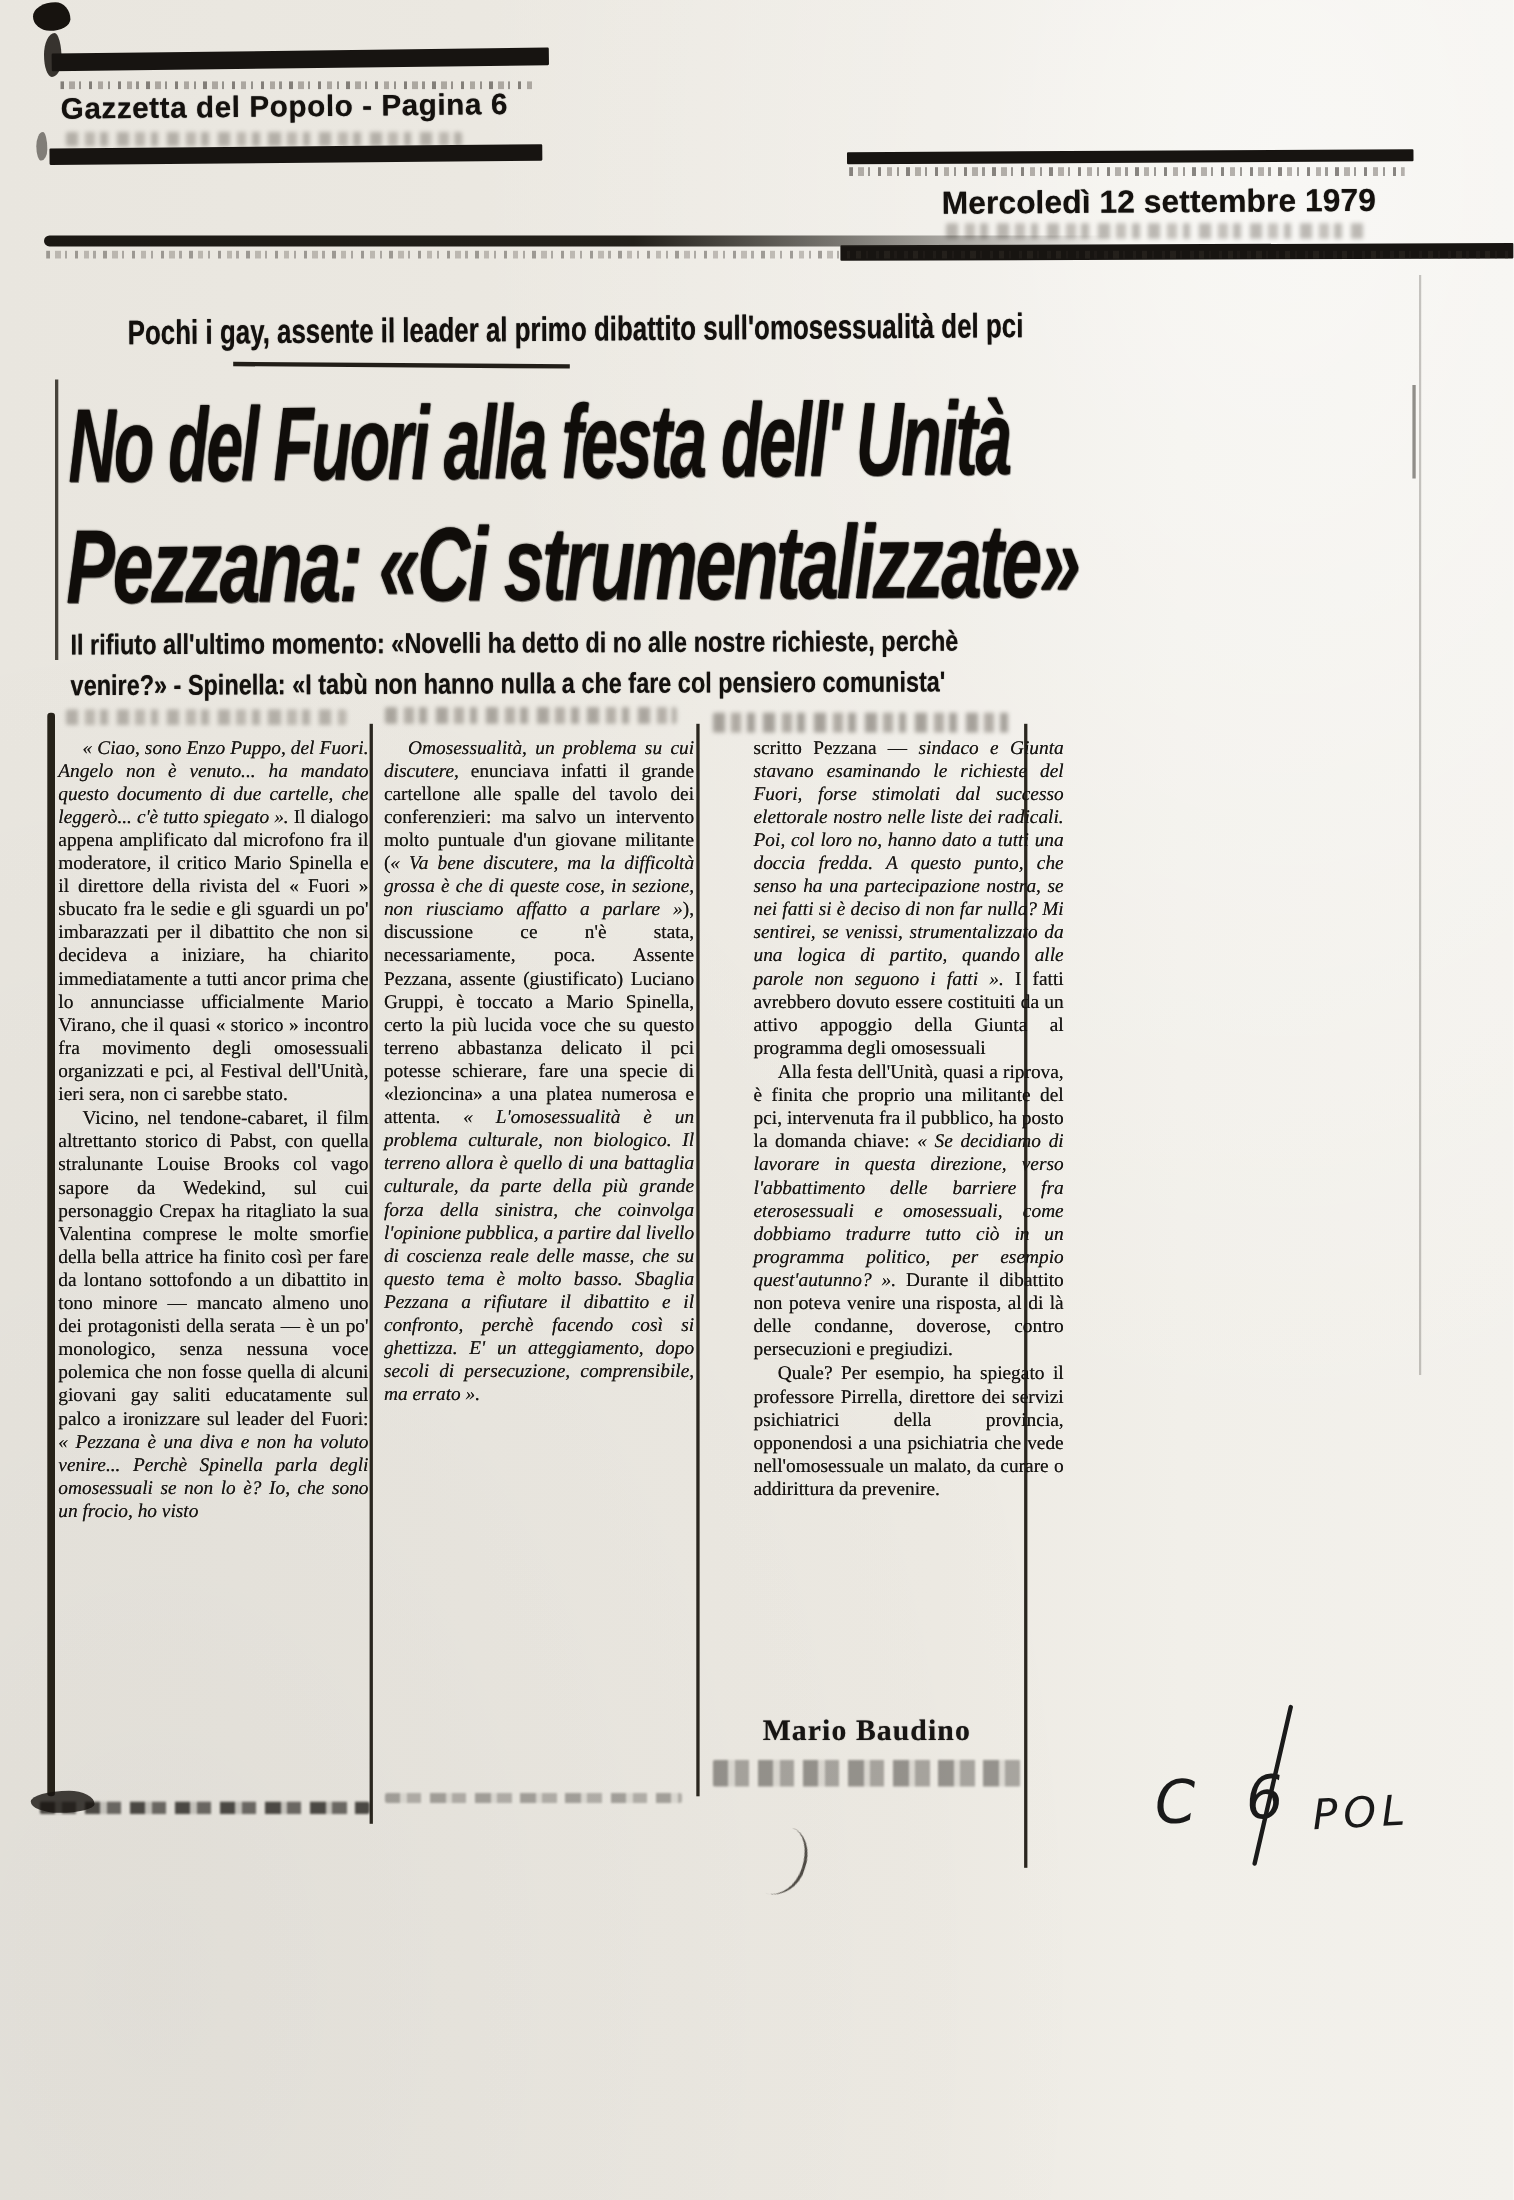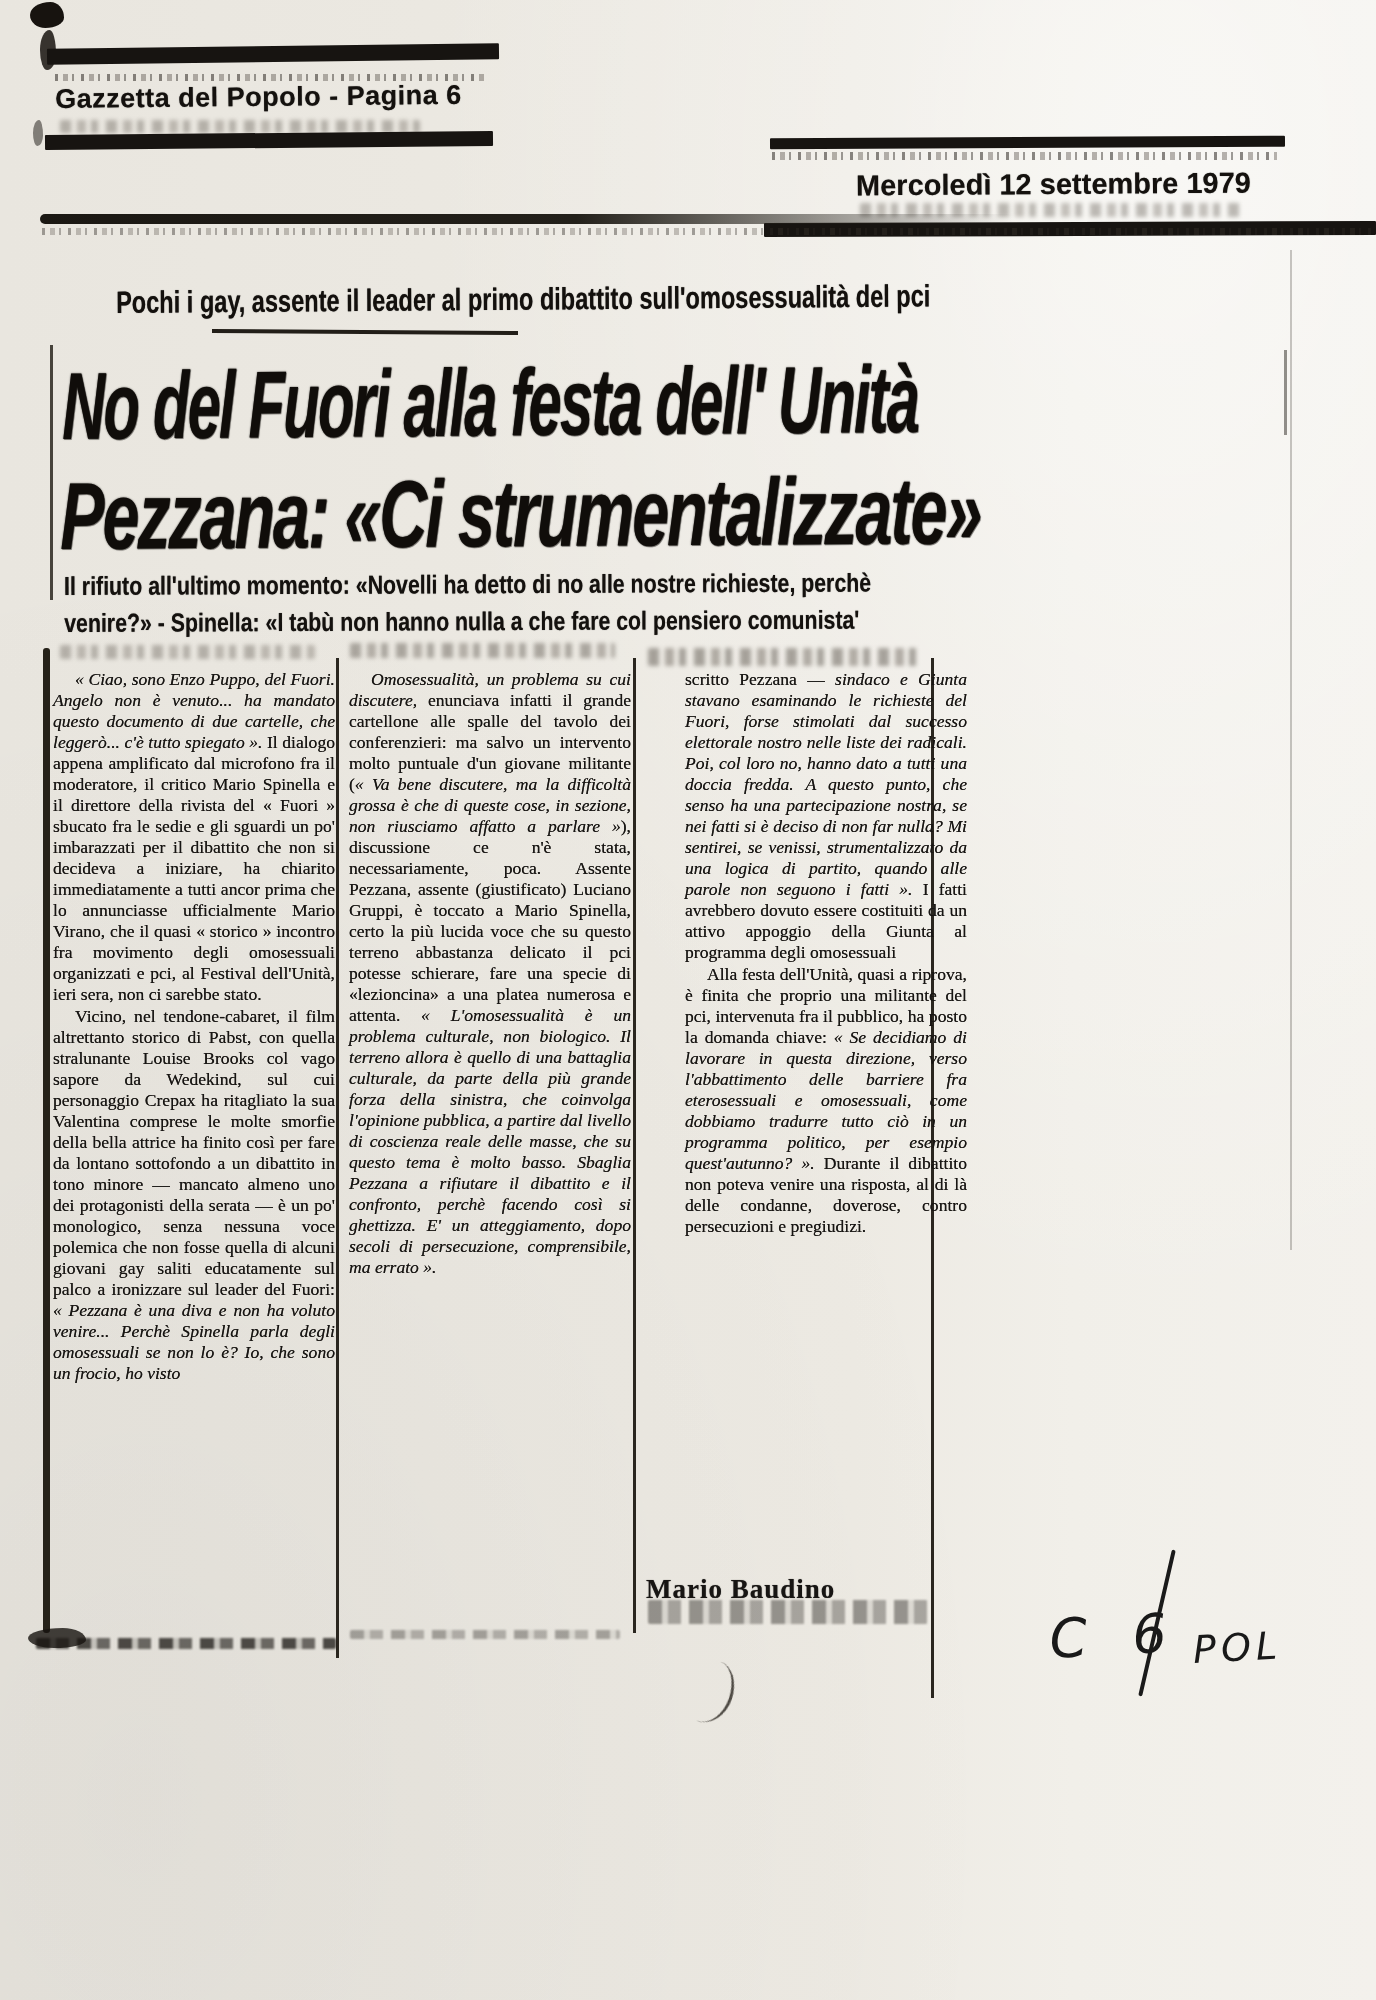--- a/index.html
+++ b/index.html
@@ -57,21 +57,21 @@
   }
   .col{
     width:284px;font-size:17.6px;line-height:21px;text-align:justify;
     text-shadow:0 0 .5px rgba(20,16,12,.8);
   }
   .col p{margin:1px;}
   .col p.indent{text-indent:22px;}
   .it{font-style:italic;}
   .byline{
     font-family:"Liberation Serif",serif;font-weight:bold;font-size:27px;letter-spacing:1px;
-    text-align:left;padding-right:14px;margin-top:22px;text-shadow:0 0 1px rgba(0,0,0,.6);
+    text-align:center;padding-right:14px;margin-top:6px;text-shadow:0 0 1px rgba(0,0,0,.6);
   }
   .hand{
     font-family:"DejaVu Sans",sans-serif;font-style:italic;color:#191919;
     transform:rotate(-3deg);transform-origin:left top;
   }
   .hand .big{font-size:54px;letter-spacing:14px;}
   .hand .small{font-size:38px;letter-spacing:5px;}
   .hand-slash{width:4px;height:150px;background:#1a1a1a;transform:rotate(13deg);border-radius:2px;}
   .blob{background:#17130f;border-radius:60% 40% 55% 45%/50% 60% 40% 50%;}
   .curl{
@@ -128,20 +128,21 @@
 <div class="abs col" style="left:52px;top:668px;">
     <p class="indent"><span class="it">« Ciao, sono Enzo Puppo, del Fuori. Angelo non è venuto... ha mandato questo documento di due cartelle, che leggerò... c'è tutto spiegato ».</span><span> Il dialogo appena amplificato dal microfono fra il moderatore, il critico Mario Spinella e il direttore della rivista del « Fuori » sbucato fra le sedie e gli sguardi un po' imbarazzati per il dibattito che non si decideva a iniziare, ha chiarito immediatamente a tutti ancor prima che lo annunciasse ufficialmente Mario Virano, che il quasi « storico » incontro fra movimento degli omosessuali organizzati e pci, al Festival dell'Unità, ieri sera, non ci sarebbe stato.</span></p>
     <p class="indent"><span>Vicino, nel tendone-cabaret, il film altrettanto storico di Pabst, con quella stralunante Louise Brooks col vago sapore da Wedekind, sul cui personaggio Crepax ha ritagliato la sua Valentina comprese le molte smorfie della bella attrice ha finito così per fare da lontano sottofondo a un dibattito in tono minore — mancato almeno uno dei protagonisti della serata — è un po' monologico, senza nessuna voce polemica che non fosse quella di alcuni giovani gay saliti educatamente sul palco a ironizzare sul leader del Fuori: </span><span class="it">« Pezzana è una diva e non ha voluto venire... Perchè Spinella parla degli omosessuali se non lo è? Io, che sono un frocio, ho visto</span></p>
   </div>
 <div class="abs col" style="left:348px;top:668px;">
     <p class="indent"><span class="it">Omosessualità, un problema su cui discutere, </span><span>enunciava infatti il grande cartellone alle spalle del tavolo dei conferenzieri: ma salvo un intervento molto puntuale d'un giovane militante (</span><span class="it">« Va bene discutere, ma la difficoltà grossa è che di queste cose, in sezione, non riusciamo affatto a parlare »</span><span>), discussione ce n'è stata, necessariamente, poca. Assente Pezzana, assente (giustificato) Luciano Gruppi, è toccato a Mario Spinella, certo la più lucida voce che su questo terreno abbastanza delicato il pci potesse schierare, fare una specie di «lezioncina» a una platea numerosa e attenta. </span><span class="it">« L'omosessualità è un problema culturale, non biologico. Il terreno allora è quello di una battaglia culturale, da parte della più grande forza della sinistra, che coinvolga l'opinione pubblica, a partire dal livello di coscienza reale delle masse, che su questo tema è molto basso. Sbaglia Pezzana a rifiutare il dibattito e il confronto, perchè facendo così si ghettizza. E' un atteggiamento, dopo secoli di persecuzione, comprensibile, ma errato ».</span></p>
   </div>
 <div class="abs col" style="left:684px;top:668px;">
 <p><span>scritto Pezzana — </span><span class="it">sindaco e Giunta stavano esaminando le richieste del Fuori, forse stimolati dal successo elettorale nostro nelle liste dei radicali. Poi, col loro no, hanno dato a tutti una doccia fredda. A questo punto, che senso ha una partecipazione nostra, se nei fatti si è deciso di non far nulla? Mi sentirei, se venissi, strumentalizzato da una logica di partito, quando alle parole non seguono i fatti ».</span><span> I fatti avrebbero dovuto essere costituiti da un attivo appoggio della Giunta al programma degli omosessuali</span></p>
     <p class="indent"><span>Alla festa dell'Unità, quasi a riprova, è finita che proprio una militante del pci, intervenuta fra il pubblico, ha posto la domanda chiave: </span><span class="it">« Se decidiamo di lavorare in questa direzione, verso l'abbattimento delle barriere fra eterosessuali e omosessuali, come dobbiamo tradurre tutto ciò in un programma politico, per esempio quest'autunno? ».</span><span> Durante il dibattito non poteva venire una risposta, al di là delle condanne, doverose, contro persecuzioni e pregiudizi.</span></p>
+    <p class="indent"><span>Quale? Per esempio, ha spiegato il professore Pirrella, direttore dei servizi psichiatrici della provincia, opponendosi a una psichiatria che vede nell'omosessuale un malato, da curare o addirittura da prevenire.</span></p>
   </div>
 <div class="abs byline" style="left:646px;top:1552px;width:284px;">Mario Baudino</div>
 
 <div class="abs smear" style="left:36px;top:1638px;width:300px;height:11px;"></div>
 <div class="abs blob" style="left:28px;top:1628px;width:58px;height:20px;opacity:.8;"></div>
 <div class="abs smear" style="left:350px;top:1630px;width:270px;height:9px;opacity:.45;"></div>
 <div class="abs smear" style="left:648px;top:1600px;width:280px;height:24px;opacity:.55;"></div>
 <div class="abs curl" style="left:688px;top:1660px;"></div>
 
 <div class="abs hand" style="left:1048px;top:1608px;">

